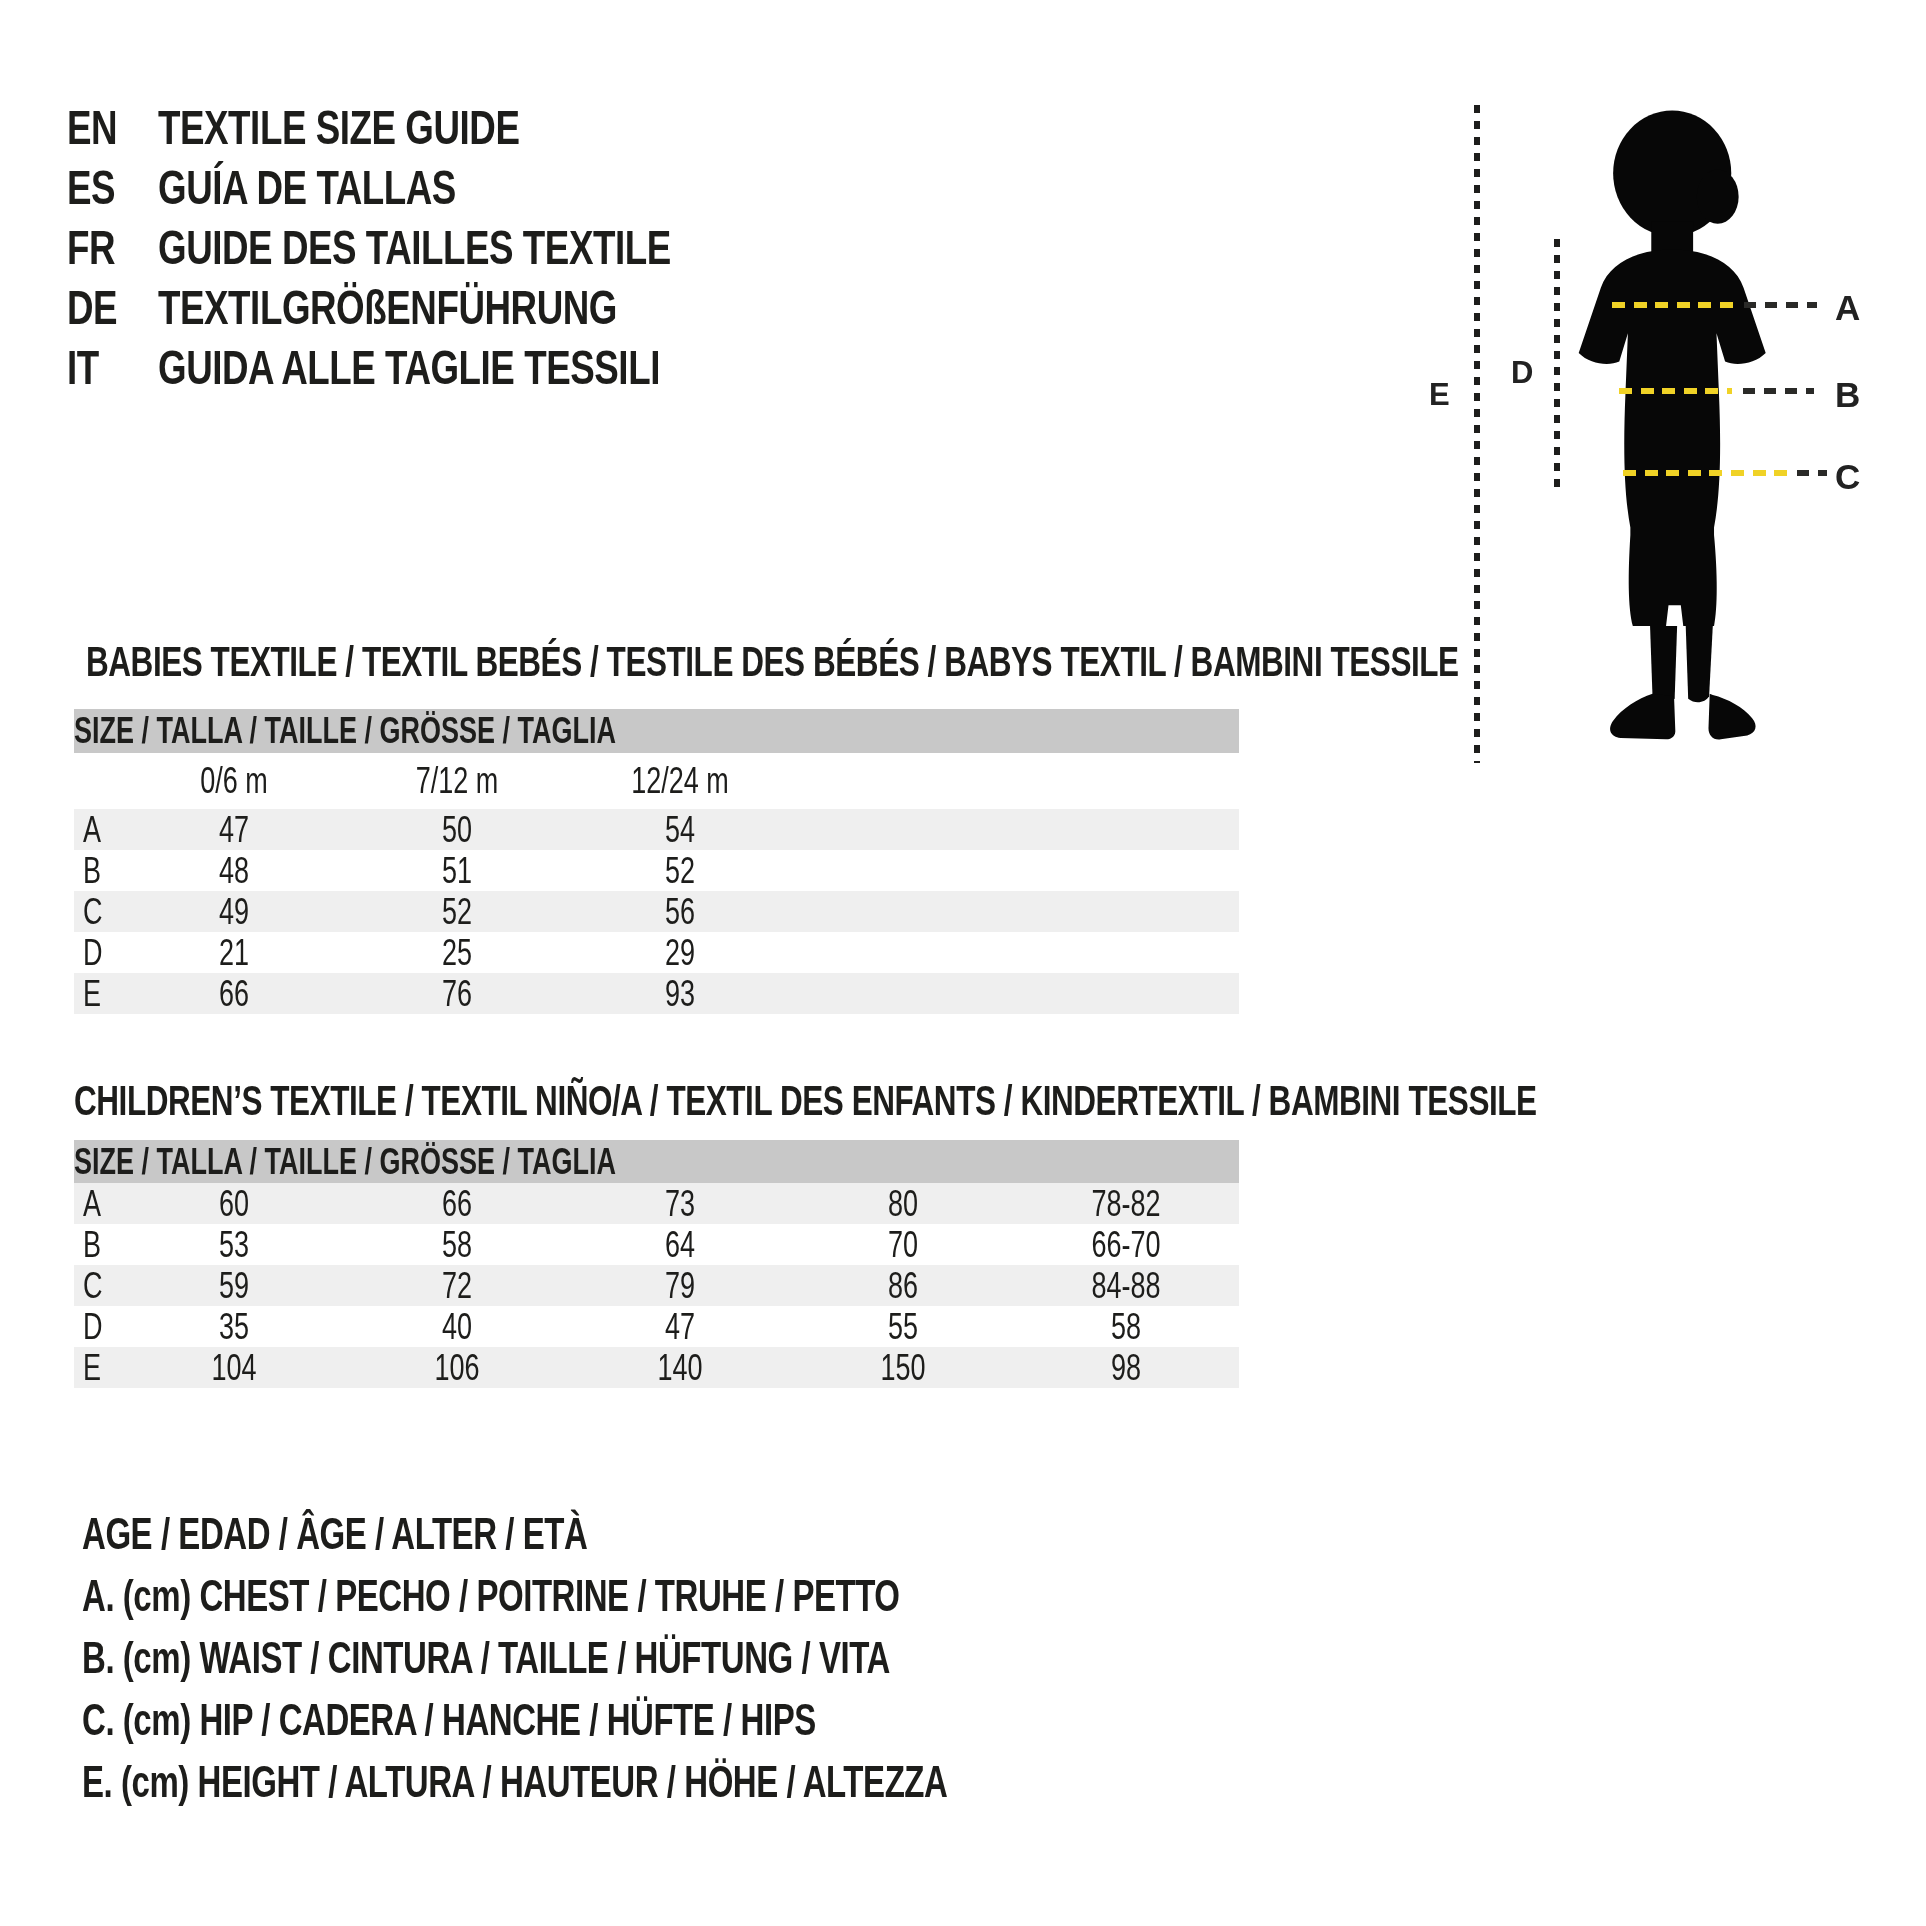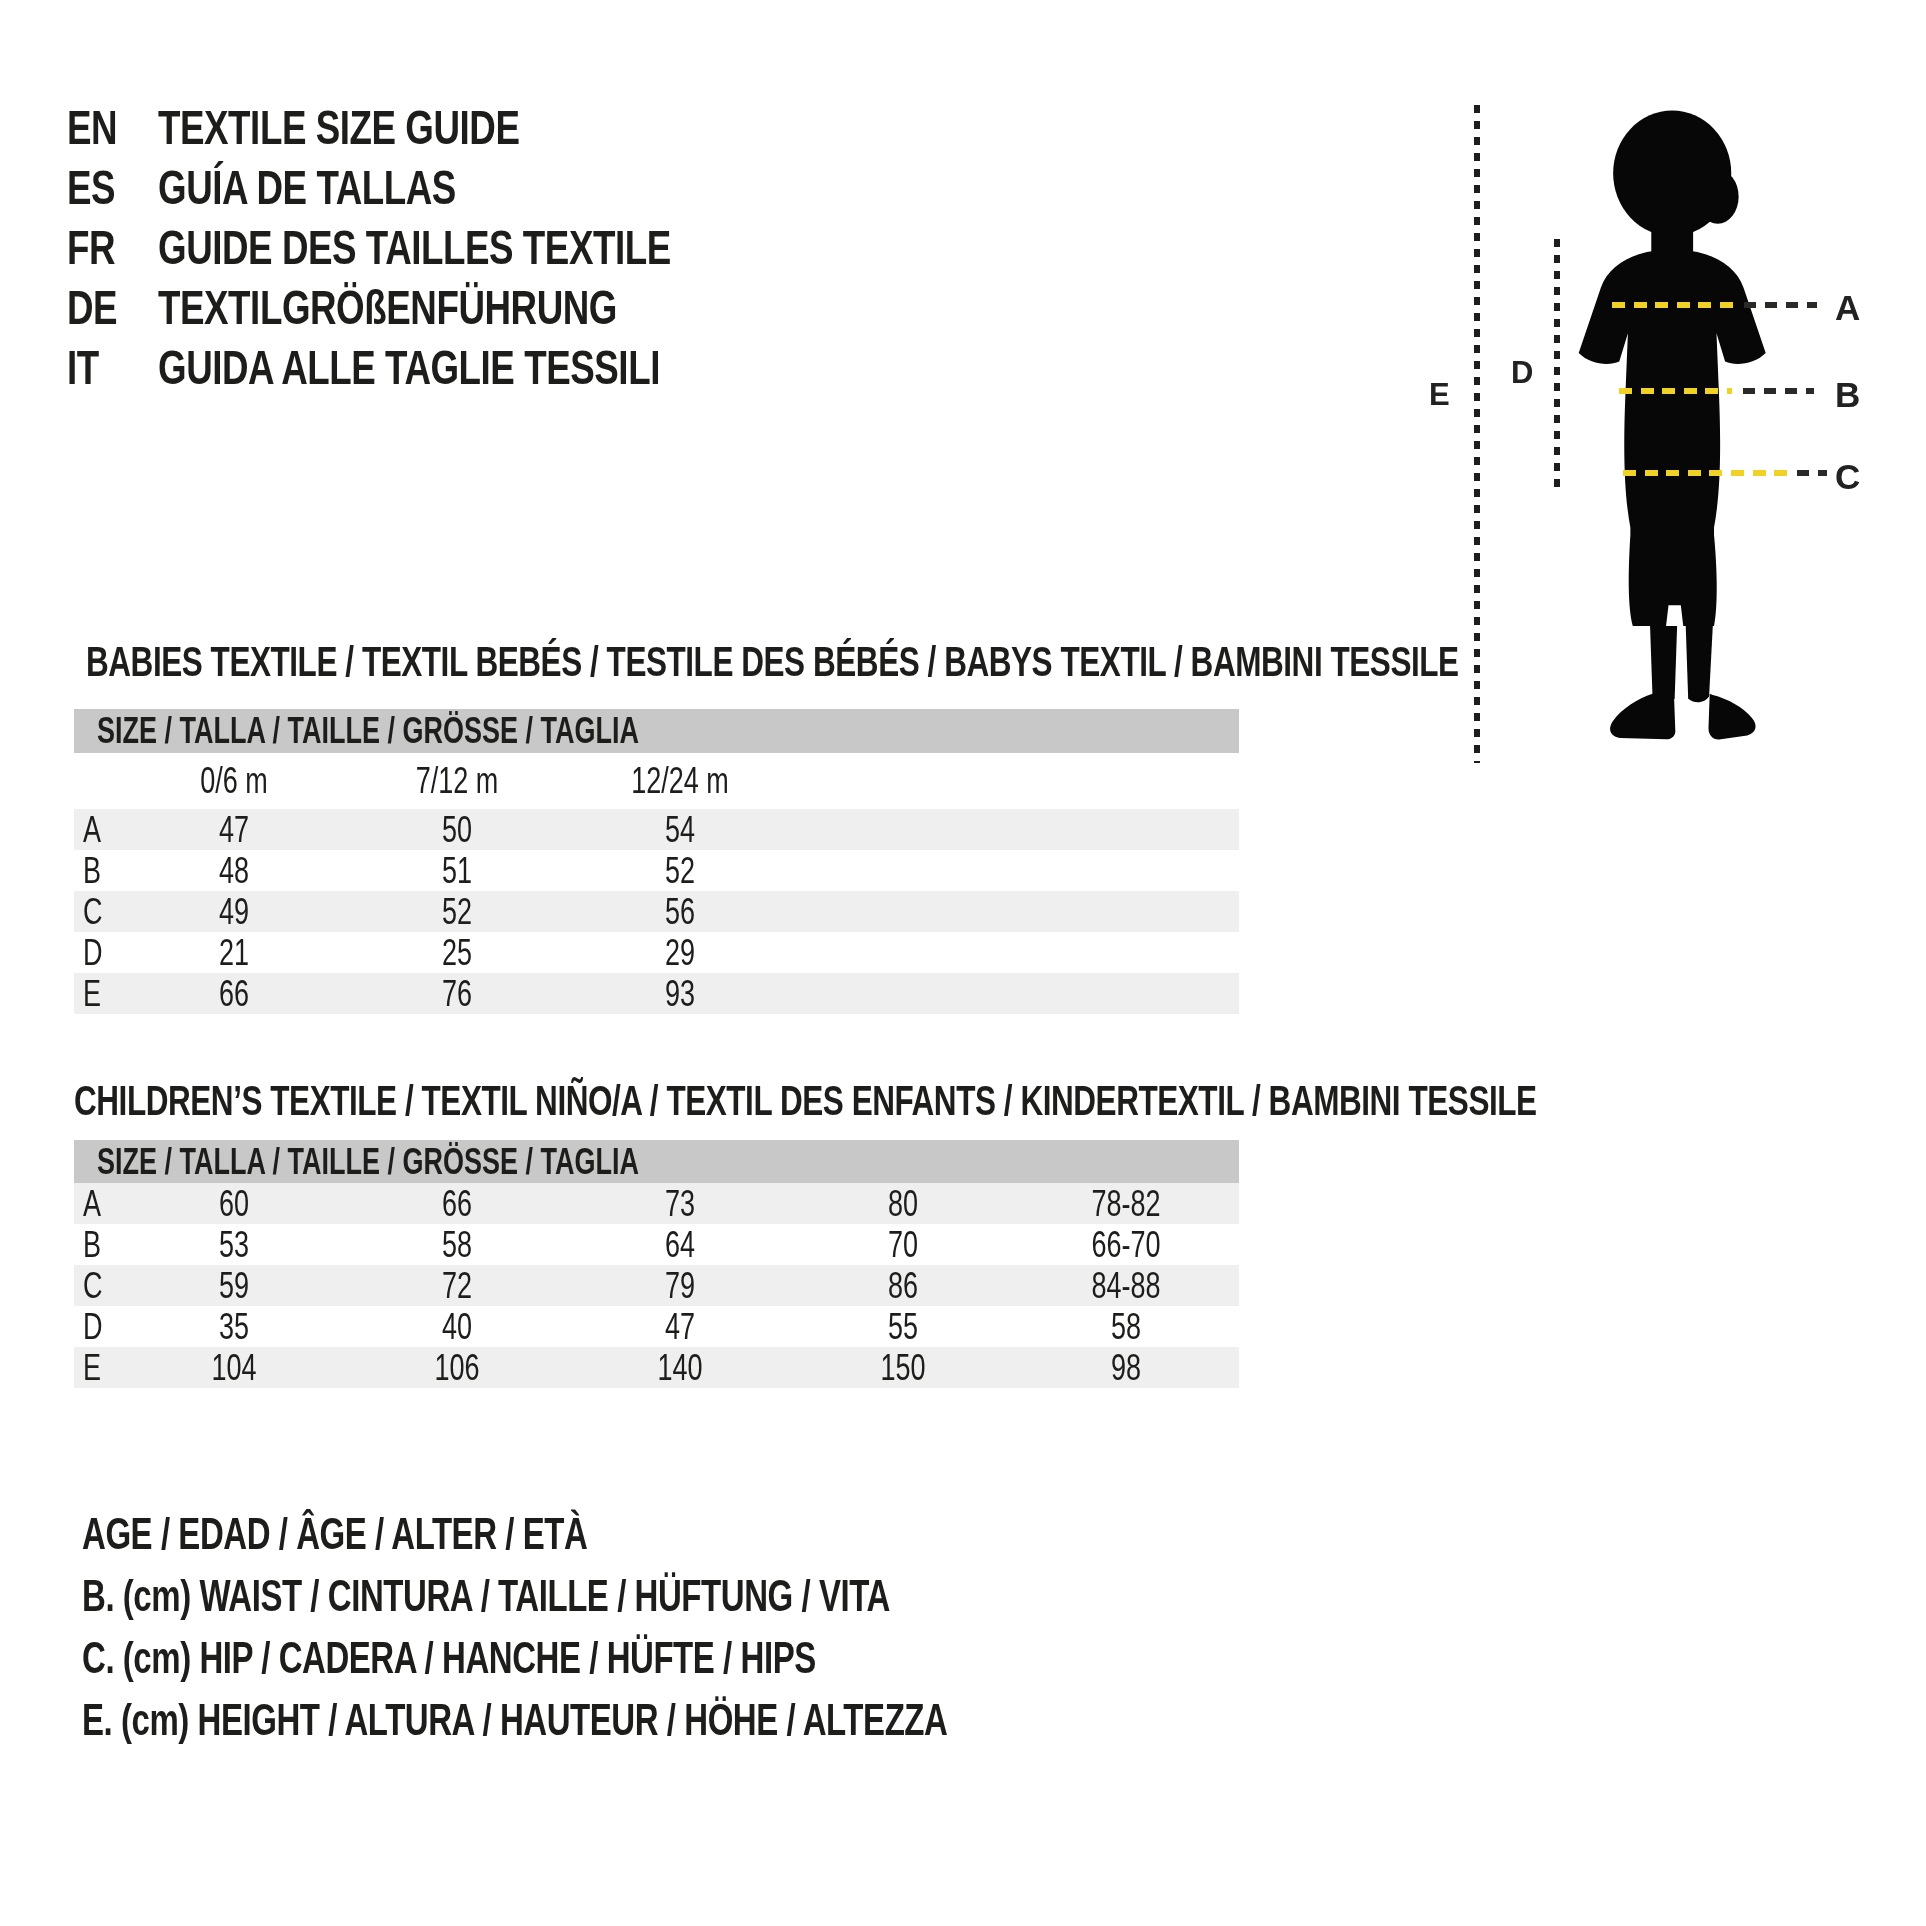--- a/index.html
+++ b/index.html
@@ -25,21 +25,21 @@
   .mline{position:absolute;height:6.2px;}
   .dash-y{position:absolute;top:0;height:6.2px;background:repeating-linear-gradient(90deg,#f0d226 0 13px,transparent 13px 21.6px);}
   .dash-k{position:absolute;top:0;height:6.2px;background:repeating-linear-gradient(90deg,#2a2a28 0 12.3px,transparent 12.3px 21px);}
 
   
   .section-heading{position:absolute;left:74px;height:52px;display:flex;align-items:center;
     font-size:42px;font-weight:600;letter-spacing:-0.6px;}
 
   
   .sizetable{position:absolute;left:74px;width:1165px;}
-  .banner{height:44px;background:#c8c8c8;display:flex;align-items:center;padding-left:23px;box-sizing:border-box;
+  .banner{height:44px;background:#c8c8c8;display:flex;align-items:center;padding-left:0;box-sizing:border-box;
     font-size:36px;font-weight:600;}
   .grid{display:grid;align-items:center;box-sizing:border-box;}
   .grid.cols3{grid-template-columns:49px 223px 223px 223px 1fr;}
   .grid.cols5{grid-template-columns:49px 223px 223px 223px 223px 223px;}
   .hdr{height:56px;font-size:36px;font-weight:500;}
   .drow{height:41px;font-size:36px;font-weight:500;}
   .drow.stripe{background:#efefef;}
   .cell{text-align:center;}
   .cell.lbl{text-align:left;padding-left:8.6px;}
 
@@ -211,20 +211,23 @@
       <div class="cell"><span class="cxc">150</span></div>
       <div class="cell"><span class="cxc">98</span></div>
     </div>
   </div>
 
   <div class="legend">
     <div class="lrow">
         <span class="cx">AGE / EDAD / ÂGE / ALTER / ETÀ</span>
       </div>
     <div class="lrow">
+        <span class="cx">A. (cm) CHEST / PECHO / POITRINE / TRUHE / PETTO</span>
+      </div>
+    <div class="lrow">
         <span class="cx">B. (cm) WAIST / CINTURA / TAILLE / HÜFTUNG / VITA</span>
       </div>
     <div class="lrow">
         <span class="cx">C. (cm) HIP / CADERA / HANCHE / HÜFTE / HIPS</span>
       </div>
     <div class="lrow">
         <span class="cx">E. (cm) HEIGHT / ALTURA / HAUTEUR / HÖHE / ALTEZZA</span>
       </div>
   </div>
 

